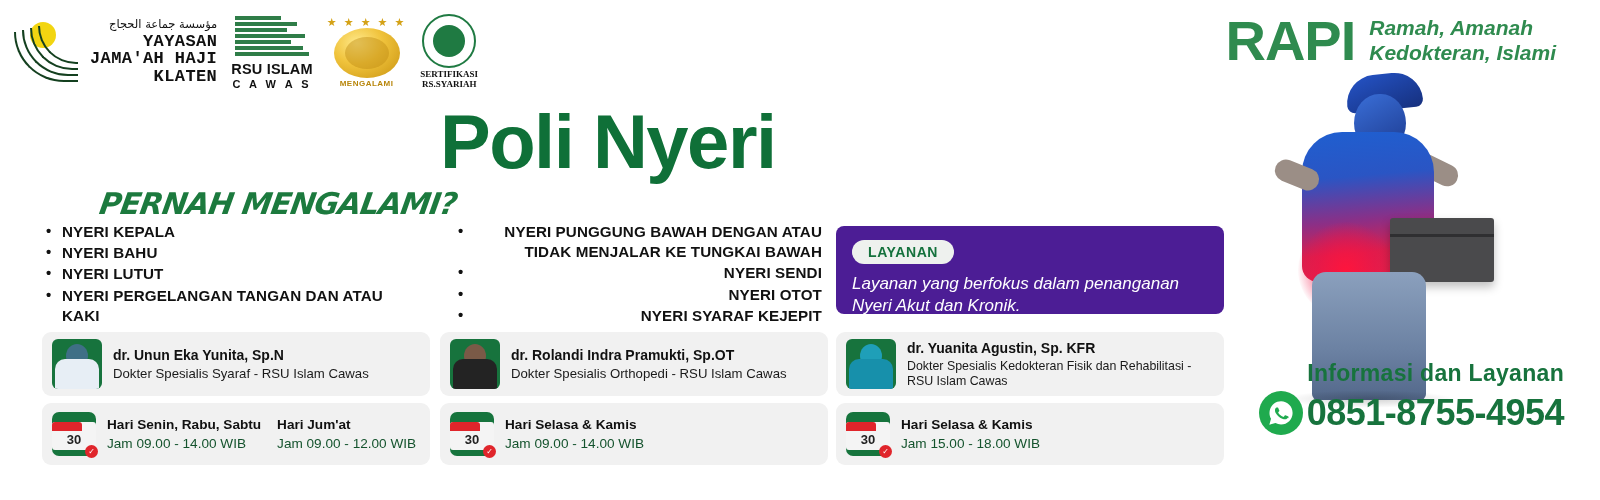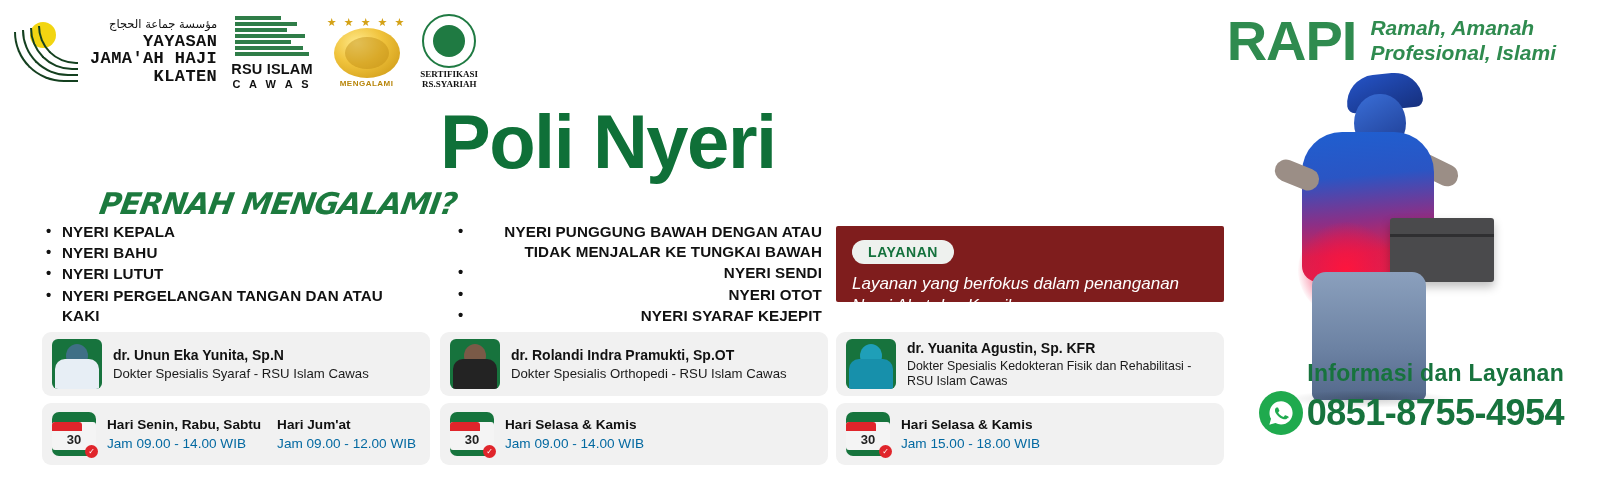--- a/index.html
+++ b/index.html
@@ -76,21 +76,21 @@
   
   .pernah{position:absolute;left:100px;top:186px;font-size:30px;font-weight:bold;font-style:italic;
     color:#1c7a3e;letter-spacing:-1px;transform:skewX(-9deg);font-family:"DejaVu Sans",sans-serif;}
   ul.sym{margin:0;padding:0 0 0 22px;list-style:none;}
   ul.sym li{position:relative;font-size:15.2px;font-weight:bold;color:#111;line-height:1.33;margin-bottom:1px;letter-spacing:.1px;}
   ul.sym li:before{content:"•";position:absolute;left:-16px;top:-1px;font-size:15px;color:#111;}
   .sym-a{position:absolute;left:40px;top:222px;width:360px;}
   .sym-b{position:absolute;left:452px;top:222px;width:370px;text-align:right;}
 
   
-  .layanan{position:absolute;left:836px;top:226px;width:388px;height:76px;background:#7f1d1d;border-radius:2px;z-index:4;}
+  .layanan{position:absolute;left:836px;top:226px;width:388px;height:88px;background:#4c1d95;border-radius:8px;z-index:4;}
   .lay-badge{display:inline-block;margin:14px 0 0 16px;background:#eef1ee;border-radius:13px;
     padding:4px 16px;font-size:14px;font-weight:bold;color:#14713c;letter-spacing:.6px;}
   .lay-txt{margin:9px 16px 0 16px;color:#fff;font-size:17px;line-height:1.32;font-style:italic;}
 
   
   .col{position:absolute;top:332px;}
   .c1{left:42px;width:388px;}
   .c2{left:440px;width:388px;}
   .c3{left:836px;width:388px;}
   .card{background:#f1f1f1;border-radius:9px;padding:9px 10px;display:flex;align-items:center;gap:11px;}
@@ -117,21 +117,21 @@
   .cal-paper{width:44px;height:28px;background:#f4f4f4;border-radius:3px;position:relative;margin-top:3px;
     display:flex;align-items:flex-end;justify-content:center;}
   .cal-top{position:absolute;left:0;top:0;width:30px;height:9px;background:#e0252b;border-radius:3px 3px 0 0;}
   .cal-num{font-size:13px;font-weight:bold;color:#222;line-height:1;margin-bottom:4px;z-index:2;}
   .cal-chk{position:absolute;right:-2px;bottom:-2px;width:13px;height:13px;border-radius:50%;background:#e0252b;
     color:#fff;font-size:8px;display:flex;align-items:center;justify-content:center;}
 
   .sch-wrap{display:flex;gap:16px;}
   .sch-one{display:flex;flex-direction:column;gap:4px;}
   .sch-day{font-size:13.6px;font-weight:bold;color:#111;white-space:nowrap;}
-  .sch-time{font-size:13.6px;color:#0369a1;white-space:nowrap;}
+  .sch-time{font-size:13.6px;color:#14532d;white-space:nowrap;}
 
   
   .contact{position:absolute;right:36px;top:360px;text-align:right;z-index:7;}
   .c-title{font-size:23px;font-weight:bold;color:#17733d;letter-spacing:.3px;}
   .c-row{display:flex;align-items:center;justify-content:flex-end;gap:4px;margin-top:4px;}
   .wa{width:44px;height:44px;border-radius:50%;background:#1faa4e;position:relative;flex:0 0 44px;
     display:flex;align-items:center;justify-content:center;}
   .wa svg{width:28px;height:28px;fill:#fff;}
   .c-num{font-size:36px;font-weight:bold;color:#17733d;letter-spacing:-.5px;}
 </style>
@@ -189,21 +189,21 @@
         <div>RS.SYARIAH</div>
       </div>
     </div>
 
   </div>
 
   <div class="rapi">
     <div class="rapi-word">RAPI</div>
     <div class="rapi-tag">
       <div>Ramah, Amanah</div>
-      <div>Profesional, Islami</div>
+      <div>Kedokteran, Islami</div>
     </div>
   </div>
 
   <div class="person">
     <div class="p-arm-r"></div>
     <div class="p-cap"></div>
     <div class="p-head"></div>
     <div class="p-torso"></div>
     <div class="p-arm-l"></div>
     <div class="p-glow"></div>

